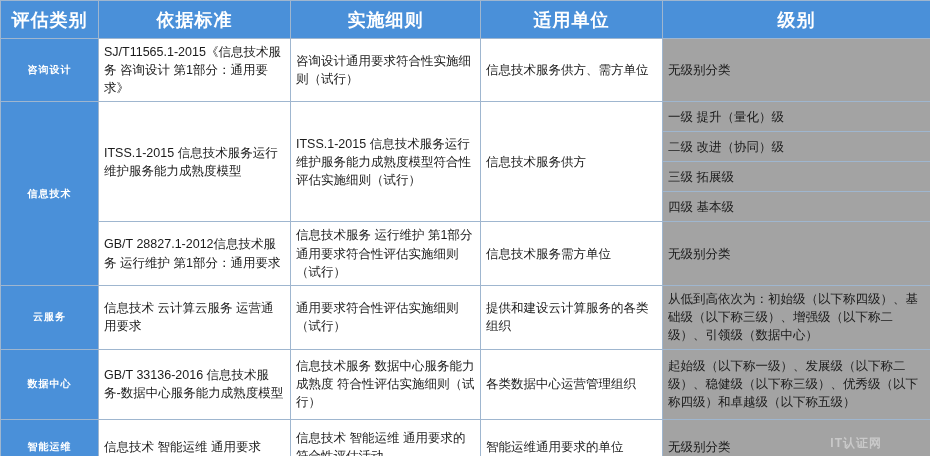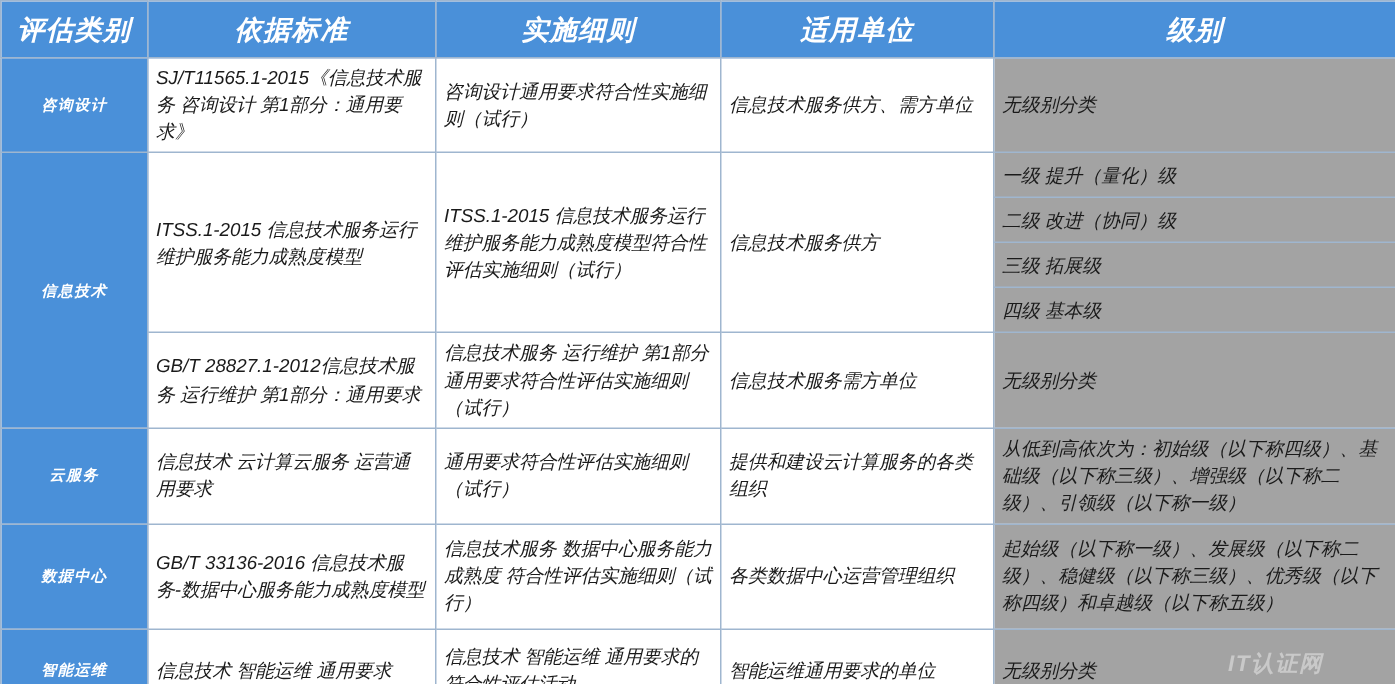--- a/index.html
+++ b/index.html
@@ -11,21 +11,20 @@
     height: 456px;
     background: #ffffff;
     font-family: "Liberation Sans", "DejaVu Sans", sans-serif;
     overflow: hidden;
   }
   .sheet {
     position: relative;
     width: 890px;
     height: 456px;
     box-sizing: border-box;
-    font-style: italic;
   }
   table.grid {
     border-collapse: collapse;
     width: 930px;
     table-layout: fixed;
   }
   table.grid td, table.grid th {
     border: 1px solid #9fb6cf;
     vertical-align: middle;
     padding: 4px 5px;
@@ -65,21 +64,21 @@
     color: #1a1a1a;
     font-size: 12.5px;
     line-height: 1.45;
     text-align: left;
     vertical-align: middle;
   }
   .watermark {
     position: absolute;
     right: 8px;
     bottom: 4px;
-    font-size: 15px;
+    font-size: 12px;
     color: #c9c9c9;
     font-weight: bold;
     letter-spacing: 1px;
     pointer-events: none;
   }
   
   col.c1 { width: 98px; }
   col.c2 { width: 192px; }
   col.c3 { width: 190px; }
   col.c4 { width: 182px; }
@@ -137,21 +136,21 @@
         <td class="body">信息技术服务 运行维护 第1部分 通用要求符合性评估实施细则（试行）</td>
         <td class="body">信息技术服务需方单位</td>
         <td class="level">无级别分类</td>
       </tr>
 
       <tr style="height:64px;">
         <td class="cat">云服务</td>
         <td class="body">信息技术 云计算云服务 运营通用要求</td>
         <td class="body">通用要求符合性评估实施细则（试行）</td>
         <td class="body">提供和建设云计算服务的各类组织</td>
-        <td class="level">从低到高依次为：初始级（以下称四级）、基础级（以下称三级）、增强级（以下称二级）、引领级（以下称一级）</td>
+        <td class="level">从低到高依次为：初始级（以下称四级）、基础级（以下称三级）、增强级（以下称二级）、引领级（数据中心）</td>
       </tr>
 
       <tr style="height:70px;">
         <td class="cat">数据中心</td>
         <td class="body">GB/T 33136-2016 信息技术服务-数据中心服务能力成熟度模型</td>
         <td class="body">信息技术服务 数据中心服务能力成熟度 符合性评估实施细则（试行）</td>
         <td class="body">各类数据中心运营管理组织</td>
         <td class="level">起始级（以下称一级）、发展级（以下称二级）、稳健级（以下称三级）、优秀级（以下称四级）和卓越级（以下称五级）</td>
       </tr>
 

